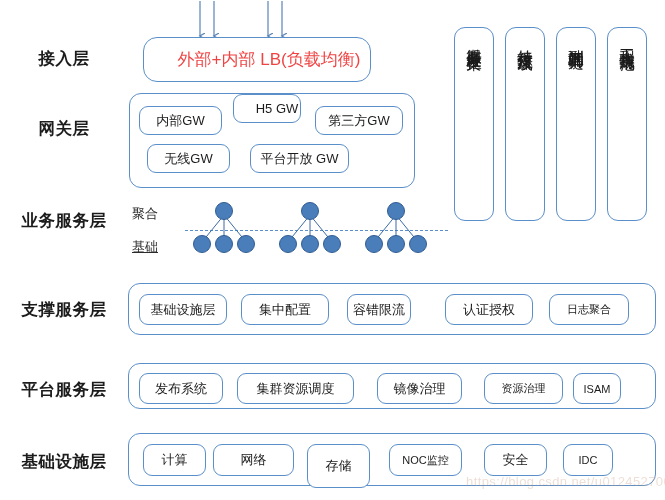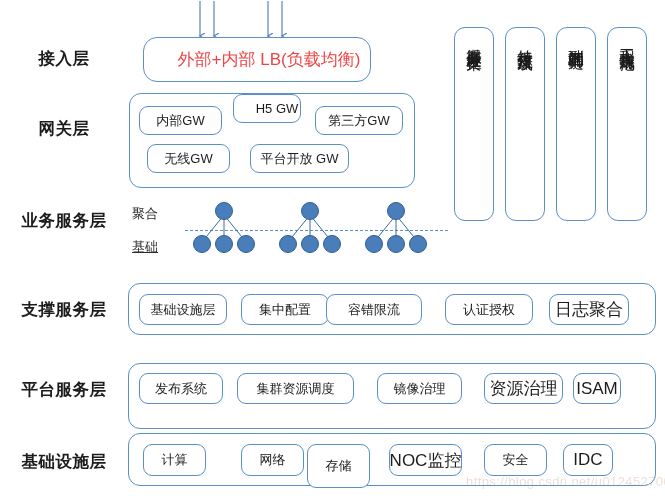--- a/index.html
+++ b/index.html
@@ -50,21 +50,21 @@
     border: 1.5px solid #5b8fc9;
     border-radius: 9px;
     background: #ffffff;
     display: flex;
     align-items: center;
     justify-content: center;
     font-size: 13px;
     color: #1c1c1c;
     white-space: nowrap;
   }
-  .chip.small { font-size: 17px; }
+  .chip.small { font-size: 11px; }
 
   
   .lb-box {
     position: absolute;
     box-sizing: border-box;
     border: 1.8px solid #5b8fc9;
     border-radius: 14px;
     background: #ffffff;
     display: flex;
     align-items: center;
@@ -198,36 +198,36 @@
     <div class="node-circle" style="left:171px; top:37px;"></div>
     <div class="node-circle" style="left:193px; top:37px;"></div>
     <div class="node-circle" style="left:235px; top:37px;"></div>
     <div class="node-circle" style="left:257px; top:37px;"></div>
     <div class="node-circle" style="left:279px; top:37px;"></div>
   </div>
 
   <div class="group-box" style="left:128px; top:283px; width:528px; height:52px;">
     <div class="chip" style="left:10px; top:10px; width:88px; height:31px;">基础设施层</div>
     <div class="chip" style="left:112px; top:10px; width:88px; height:31px;">集中配置</div>
-    <div class="chip" style="left:197px; top:10px; width:96px; height:31px;">容错限流</div>
+    <div class="chip" style="left:218px; top:10px; width:64px; height:31px;">容错限流</div>
     <div class="chip" style="left:316px; top:10px; width:88px; height:31px;">认证授权</div>
     <div class="chip small" style="left:420px; top:10px; width:80px; height:31px;">日志聚合</div>
   </div>
 
-  <div class="group-box" style="left:128px; top:363px; width:528px; height:66px;">
+  <div class="group-box" style="left:128px; top:363px; width:528px; height:46px;">
     <div class="chip" style="left:10px; top:9px; width:84px; height:31px;">发布系统</div>
     <div class="chip" style="left:108px; top:9px; width:117px; height:31px;">集群资源调度</div>
     <div class="chip" style="left:248px; top:9px; width:85px; height:31px;">镜像治理</div>
     <div class="chip small" style="left:355px; top:9px; width:79px; height:31px;">资源治理</div>
     <div class="chip small" style="left:444px; top:9px; width:48px; height:31px;">ISAM</div>
   </div>
 
   <div class="group-box" style="left:128px; top:433px; width:528px; height:53px;">
     <div class="chip" style="left:14px; top:10px; width:63px; height:32px;">计算</div>
-    <div class="chip" style="left:112px; top:10px; width:63px; height:32px;">网络</div>
+    <div class="chip" style="left:84px; top:10px; width:81px; height:32px;">网络</div>
     <div class="chip" style="left:178px; top:10px; width:63px; height:44px;">存储</div>
     <div class="chip small" style="left:260px; top:10px; width:73px; height:32px;">NOC监控</div>
     <div class="chip" style="left:355px; top:10px; width:63px; height:32px;">安全</div>
     <div class="chip small" style="left:434px; top:10px; width:50px; height:32px;">IDC</div>
   </div>
 
   <div class="pillar" style="left:454px; top:27px; width:40px; height:194px;">
     <span>微服务开发框架</span>
   </div>
   <div class="pillar" style="left:505px; top:27px; width:40px; height:194px;">

